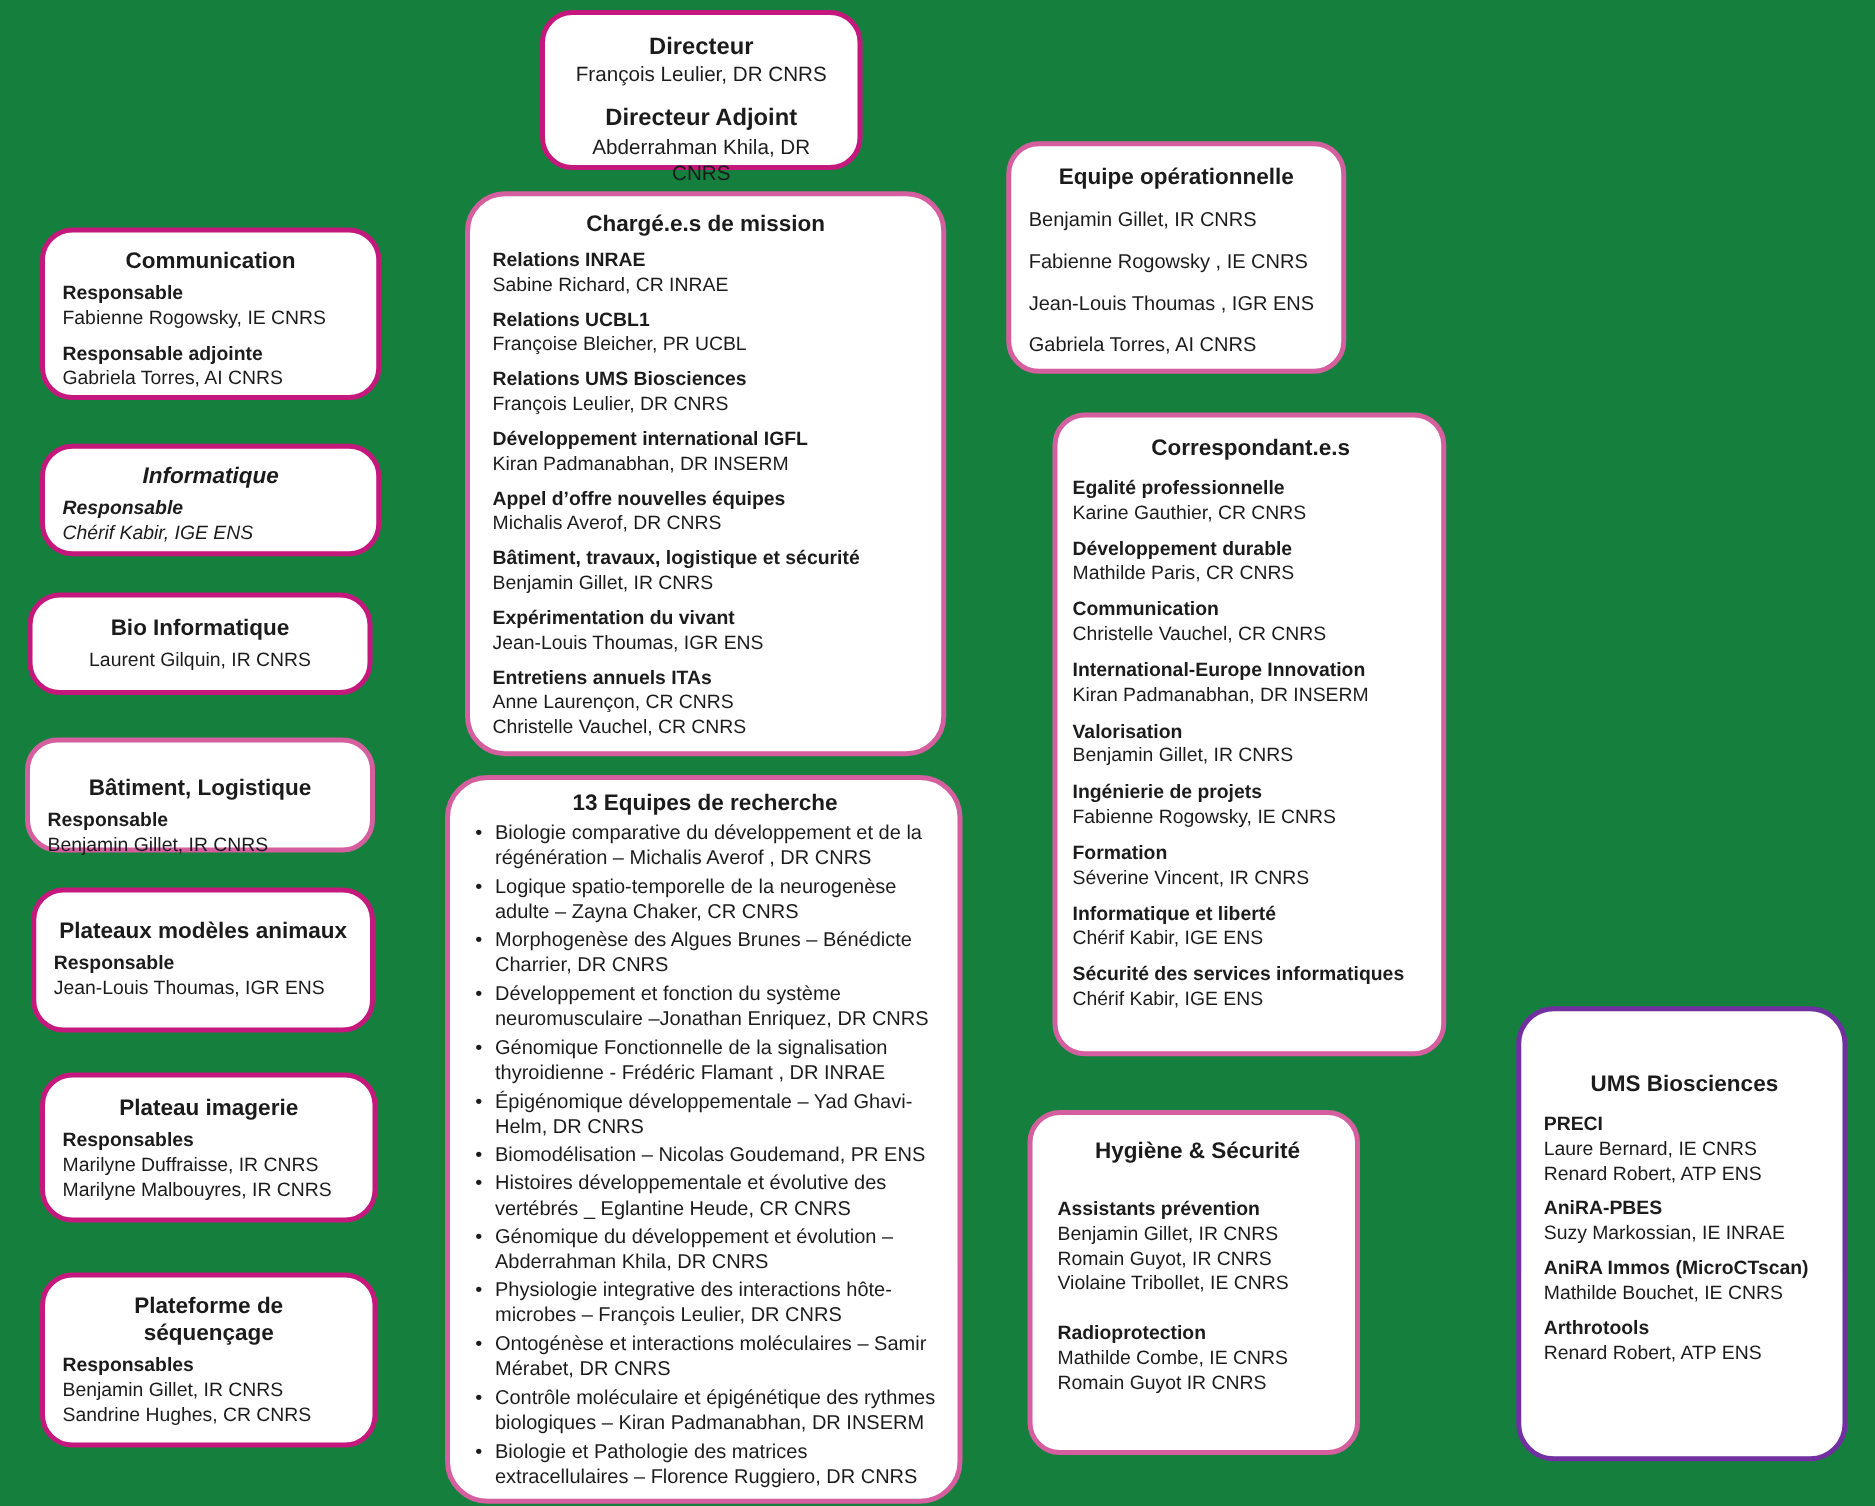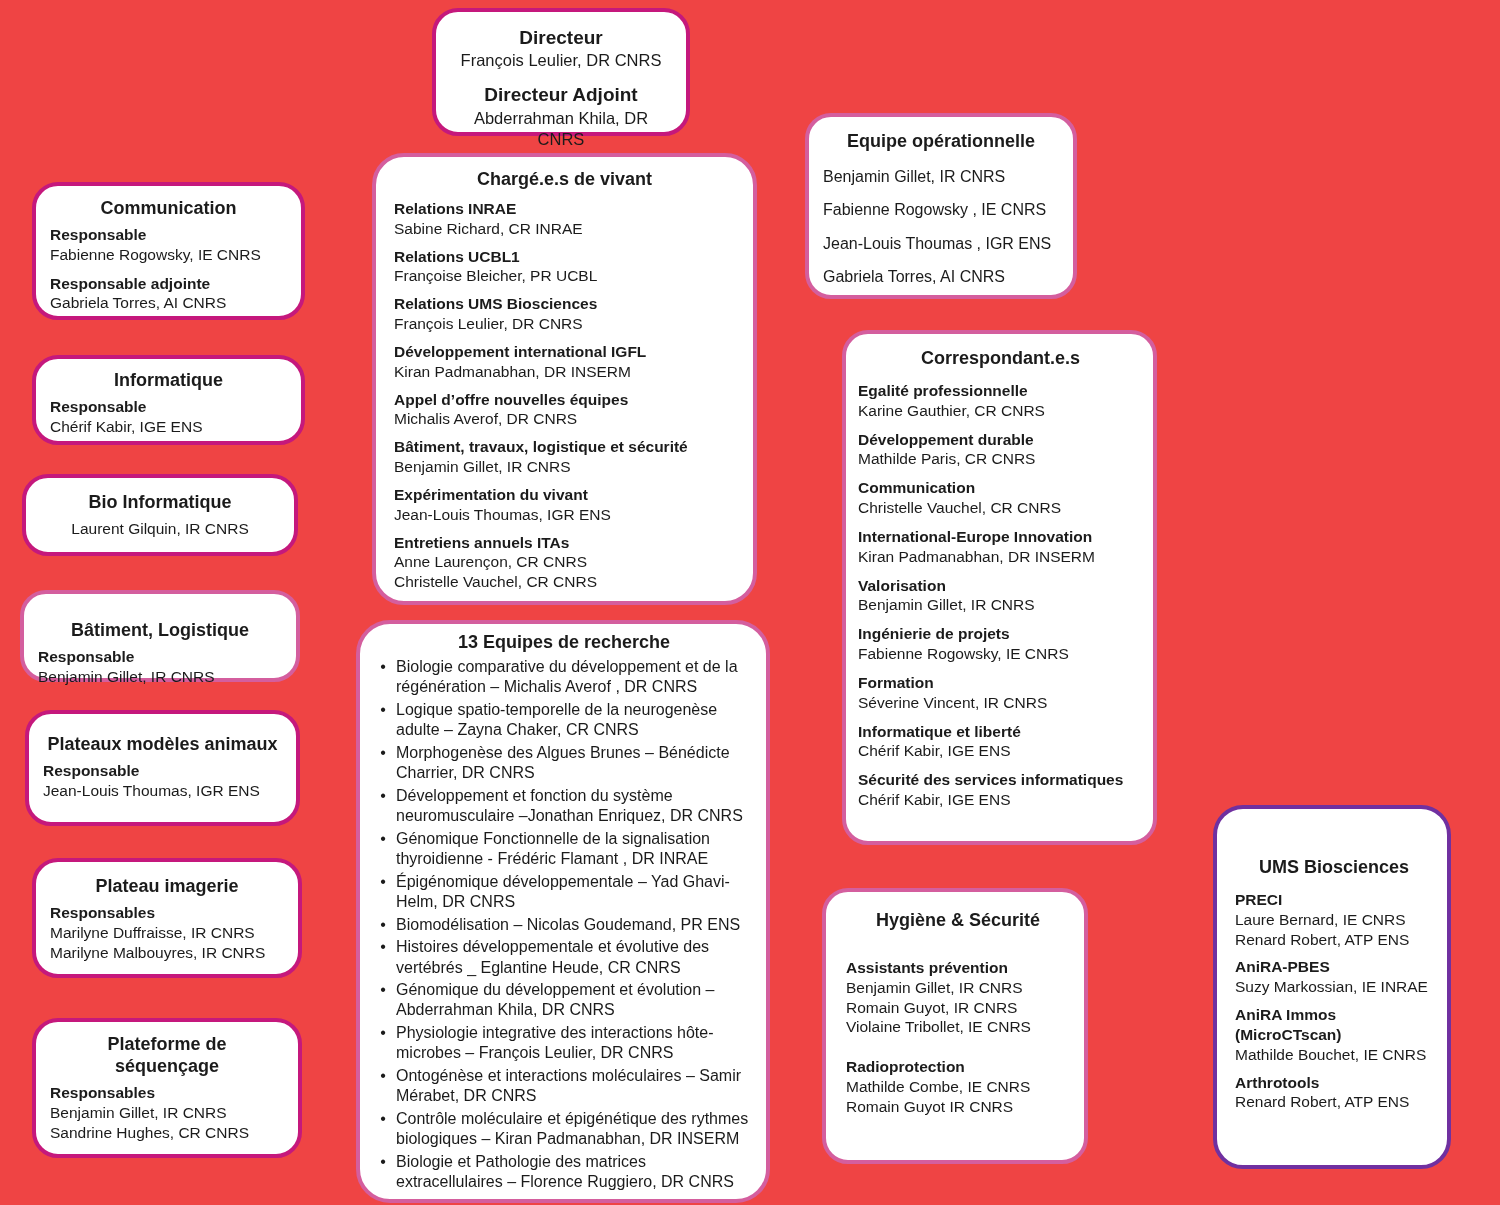--- a/index.html
+++ b/index.html
@@ -4,21 +4,21 @@
 <style>
   * { margin:0; padding:0; box-sizing:border-box; }
   html,body { background:#fff; }
   body {
     font-family:"Liberation Sans", sans-serif;
     color:#1b1b1b;
   }
   #canvas {
     position:relative;
     width:1500px; height:1205px;
-    background:#ef4444;
+    background:#15803d;
     overflow:hidden;
   }
   .box {
     position:absolute;
     background:#fff;
     border:4px solid var(--pink-dark,#C5187C);
     border-radius:26px;
     padding:10px 14px;
     font-size:15.5px;
     line-height:1.28;
@@ -38,21 +38,21 @@
   .centered { text-align:center; }
 
   
   #box-directeur { left:432px; top:8px; width:258px; height:128px; padding-top:14px; }
   #box-directeur .role { font-size:19px; }
   #box-directeur .name { font-size:16.5px; }
   #box-directeur .pair { margin-bottom:12px; }
 
   
   #box-administration { left:32px;  top:182px;  width:273px; height:138px; padding-top:12px; }
-  #box-informatique   { left:32px;  top:355px;  width:273px; height:90px;  padding-top:11px; }
+  #box-informatique   { left:32px;  top:355px;  width:273px; height:90px;  padding-top:11px;font-style:italic; }
   #box-bioinfo        { left:22px;  top:474px;  width:276px; height:82px;  padding-top:14px; }
   #box-batiment       { left:20px;  top:590px;  width:280px; height:92px;  padding-top:26px; }
   #box-plateaux       { left:25px;  top:710px;  width:275px; height:116px; padding-top:20px; }
   #box-imagerie       { left:32px;  top:858px;  width:270px; height:120px; padding-top:14px; }
   #box-sequencage     { left:32px;  top:1018px; width:270px; height:140px; padding-top:12px; }
   #box-sequencage .box-title { max-width:170px; margin-left:auto; margin-right:auto; }
 
   
   #box-chargees { left:372px; top:153px; width:385px; height:452px; border-radius:32px; padding:12px 18px; }
   #box-chargees .pair { margin-bottom:8px; }
@@ -71,21 +71,21 @@
 
   #box-correspondants { left:842px; top:330px; width:315px; height:515px; padding:14px 10px 10px 12px; }
   #box-correspondants .box-title { margin-bottom:11px; }
   #box-correspondants .pair { margin-bottom:9px; }
 
   #box-hygiene { left:822px; top:888px; width:266px; height:276px; padding-top:18px; padding-left:20px; }
   #box-hygiene .box-title { margin-bottom:26px; }
   #box-hygiene .group { margin-bottom:20px; }
 
   
-  #box-ums { left:1213px; top:805px; width:238px; height:364px; border-radius:30px; padding:48px 14px 10px 18px; }
+  #box-ums { left:1213px; top:805px; width:265px; height:364px; border-radius:30px; padding:48px 14px 10px 18px; }
   #box-ums .box-title { margin-bottom:11px; }
   #box-ums .pair { margin-bottom:8px; }
 </style>
 </head>
 <body>
 
 <div id="canvas">
 
   <div class="box" id="box-directeur">
     <div class="pair centered">
@@ -147,21 +147,21 @@
   </div>
 
   <div class="box" id="box-sequencage">
     <div class="box-title">Plateforme de séquençage</div>
     <div class="role">Responsables</div>
     <div class="name">Benjamin Gillet, IR CNRS</div>
     <div class="name">Sandrine Hughes, CR CNRS</div>
   </div>
 
   <div class="box mid" id="box-chargees">
-    <div class="box-title">Chargé.e.s de vivant</div>
+    <div class="box-title">Chargé.e.s de mission</div>
     <div class="pair">
       <div class="role">Relations INRAE</div>
       <div class="name">Sabine Richard, CR INRAE</div>
     </div>
     <div class="pair">
       <div class="role">Relations UCBL1</div>
       <div class="name">Françoise Bleicher, PR UCBL</div>
     </div>
     <div class="pair">
       <div class="role">Relations UMS Biosciences</div>

